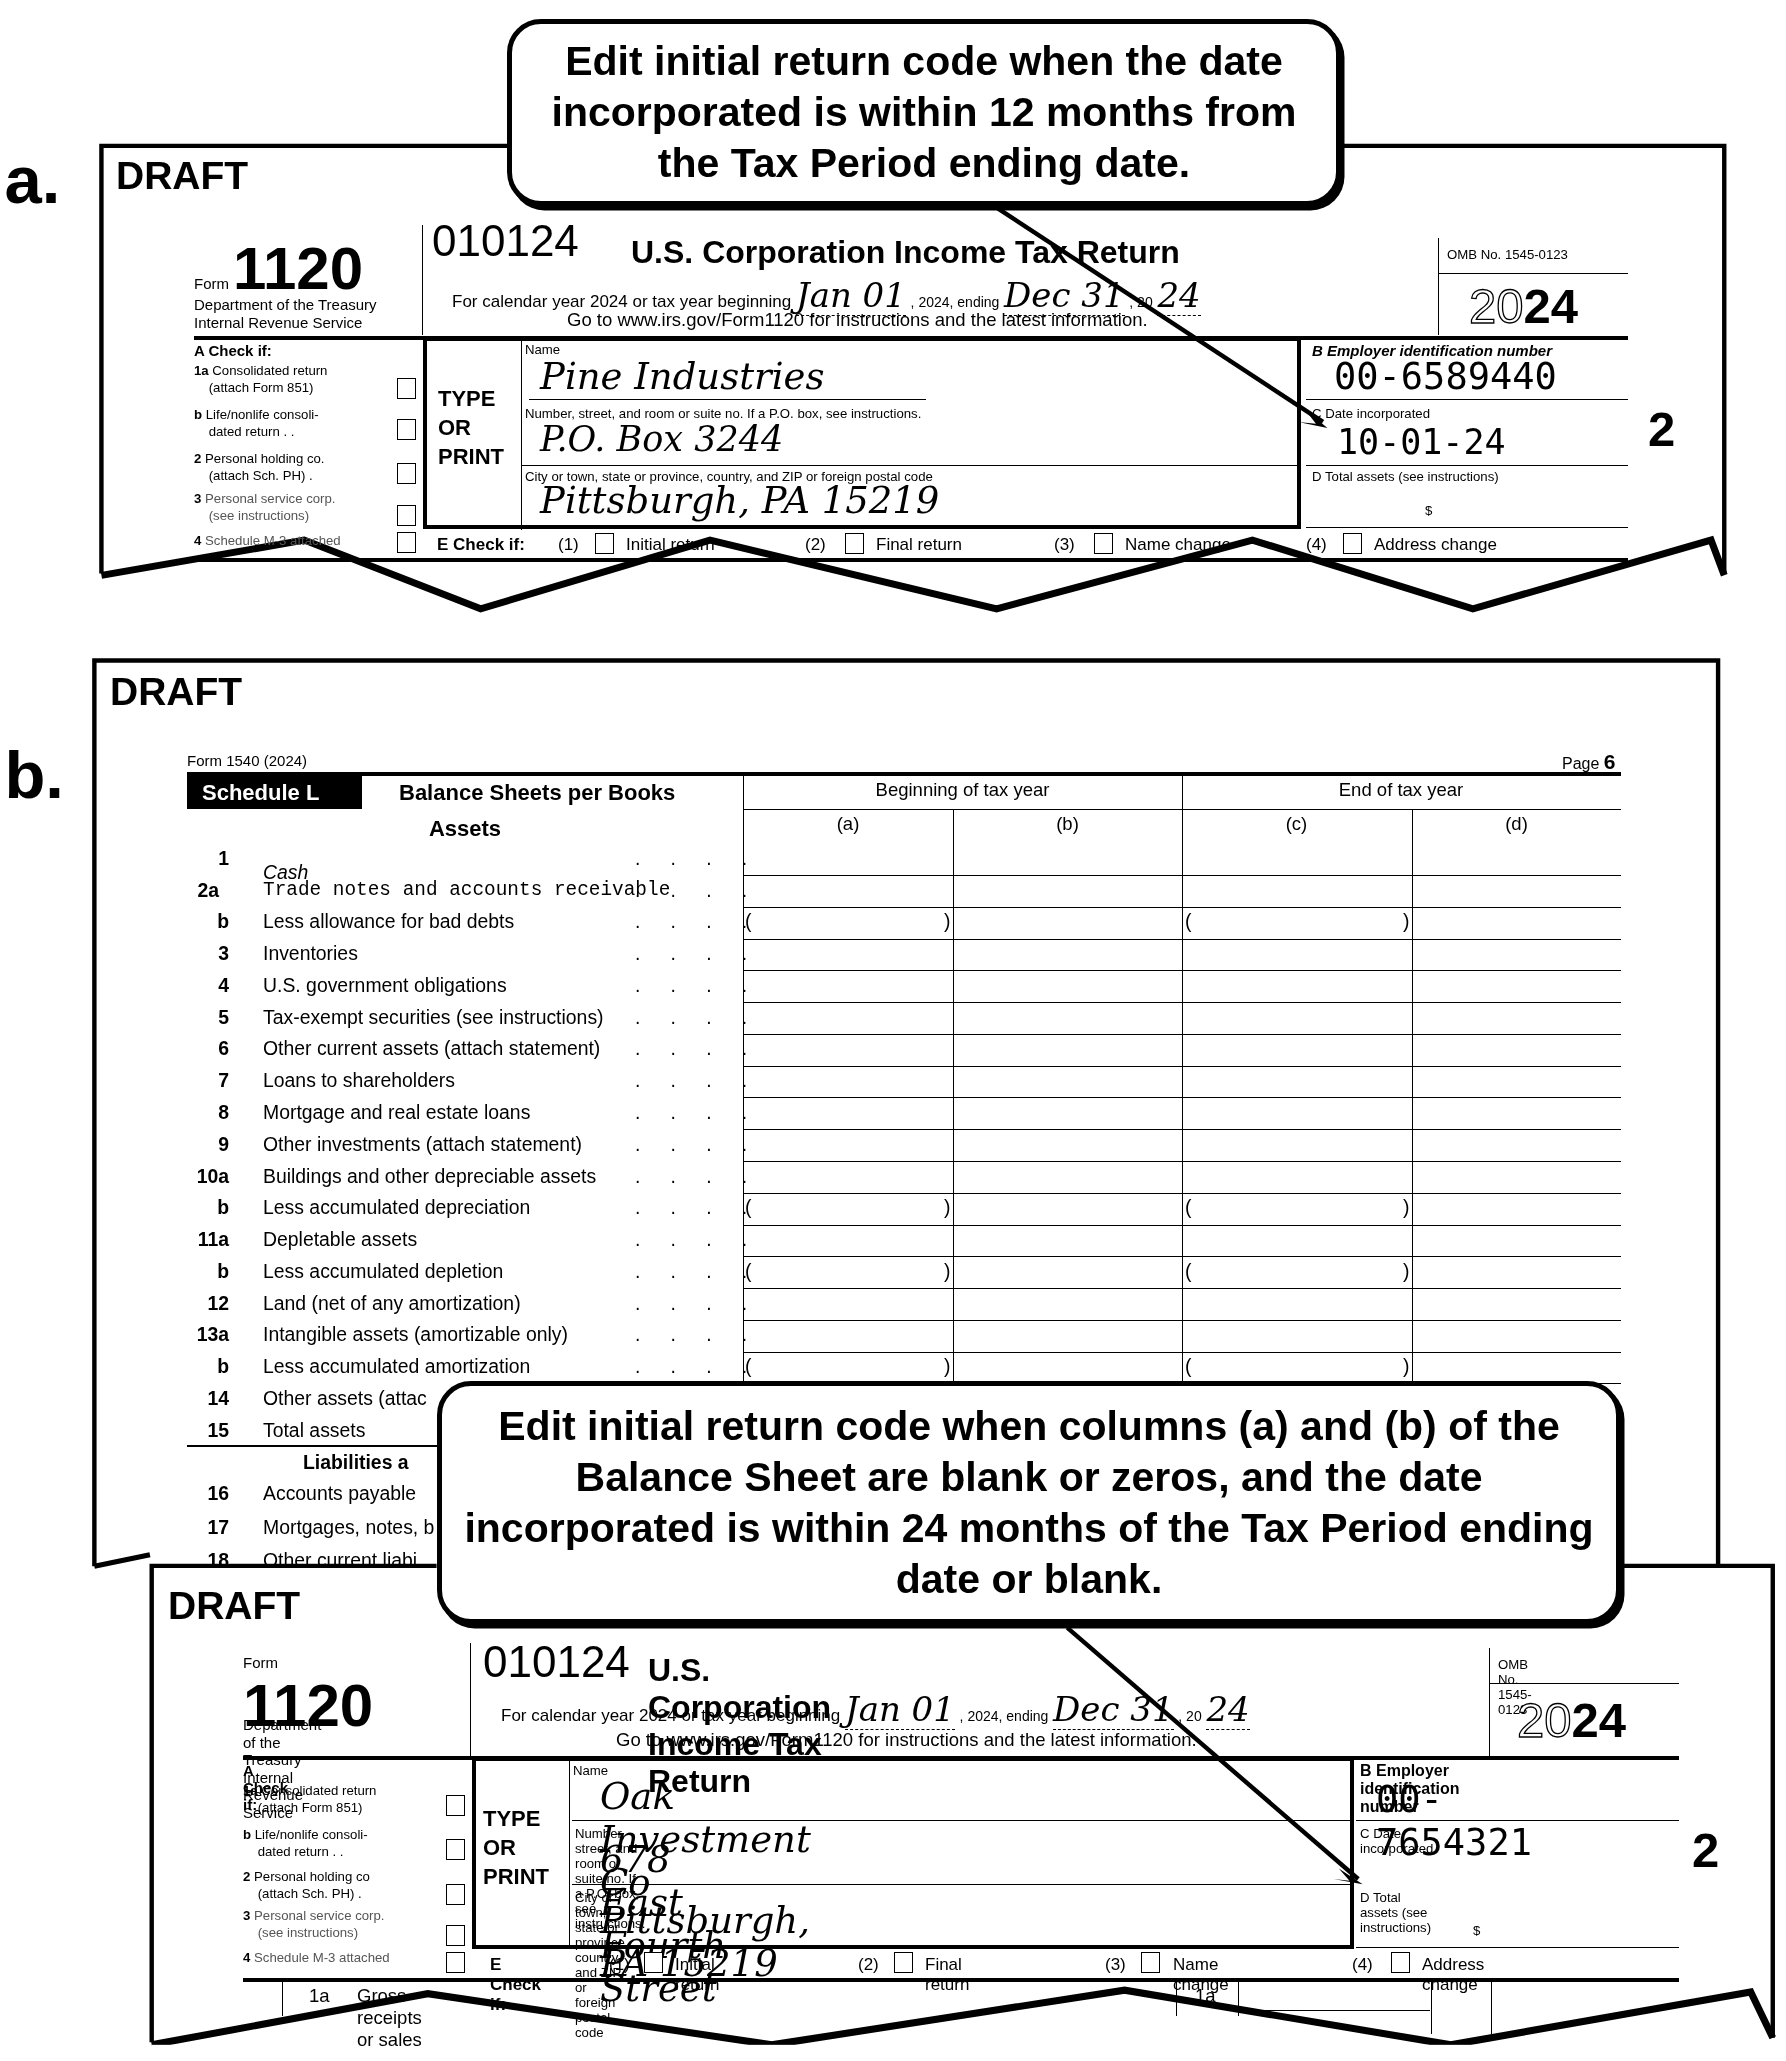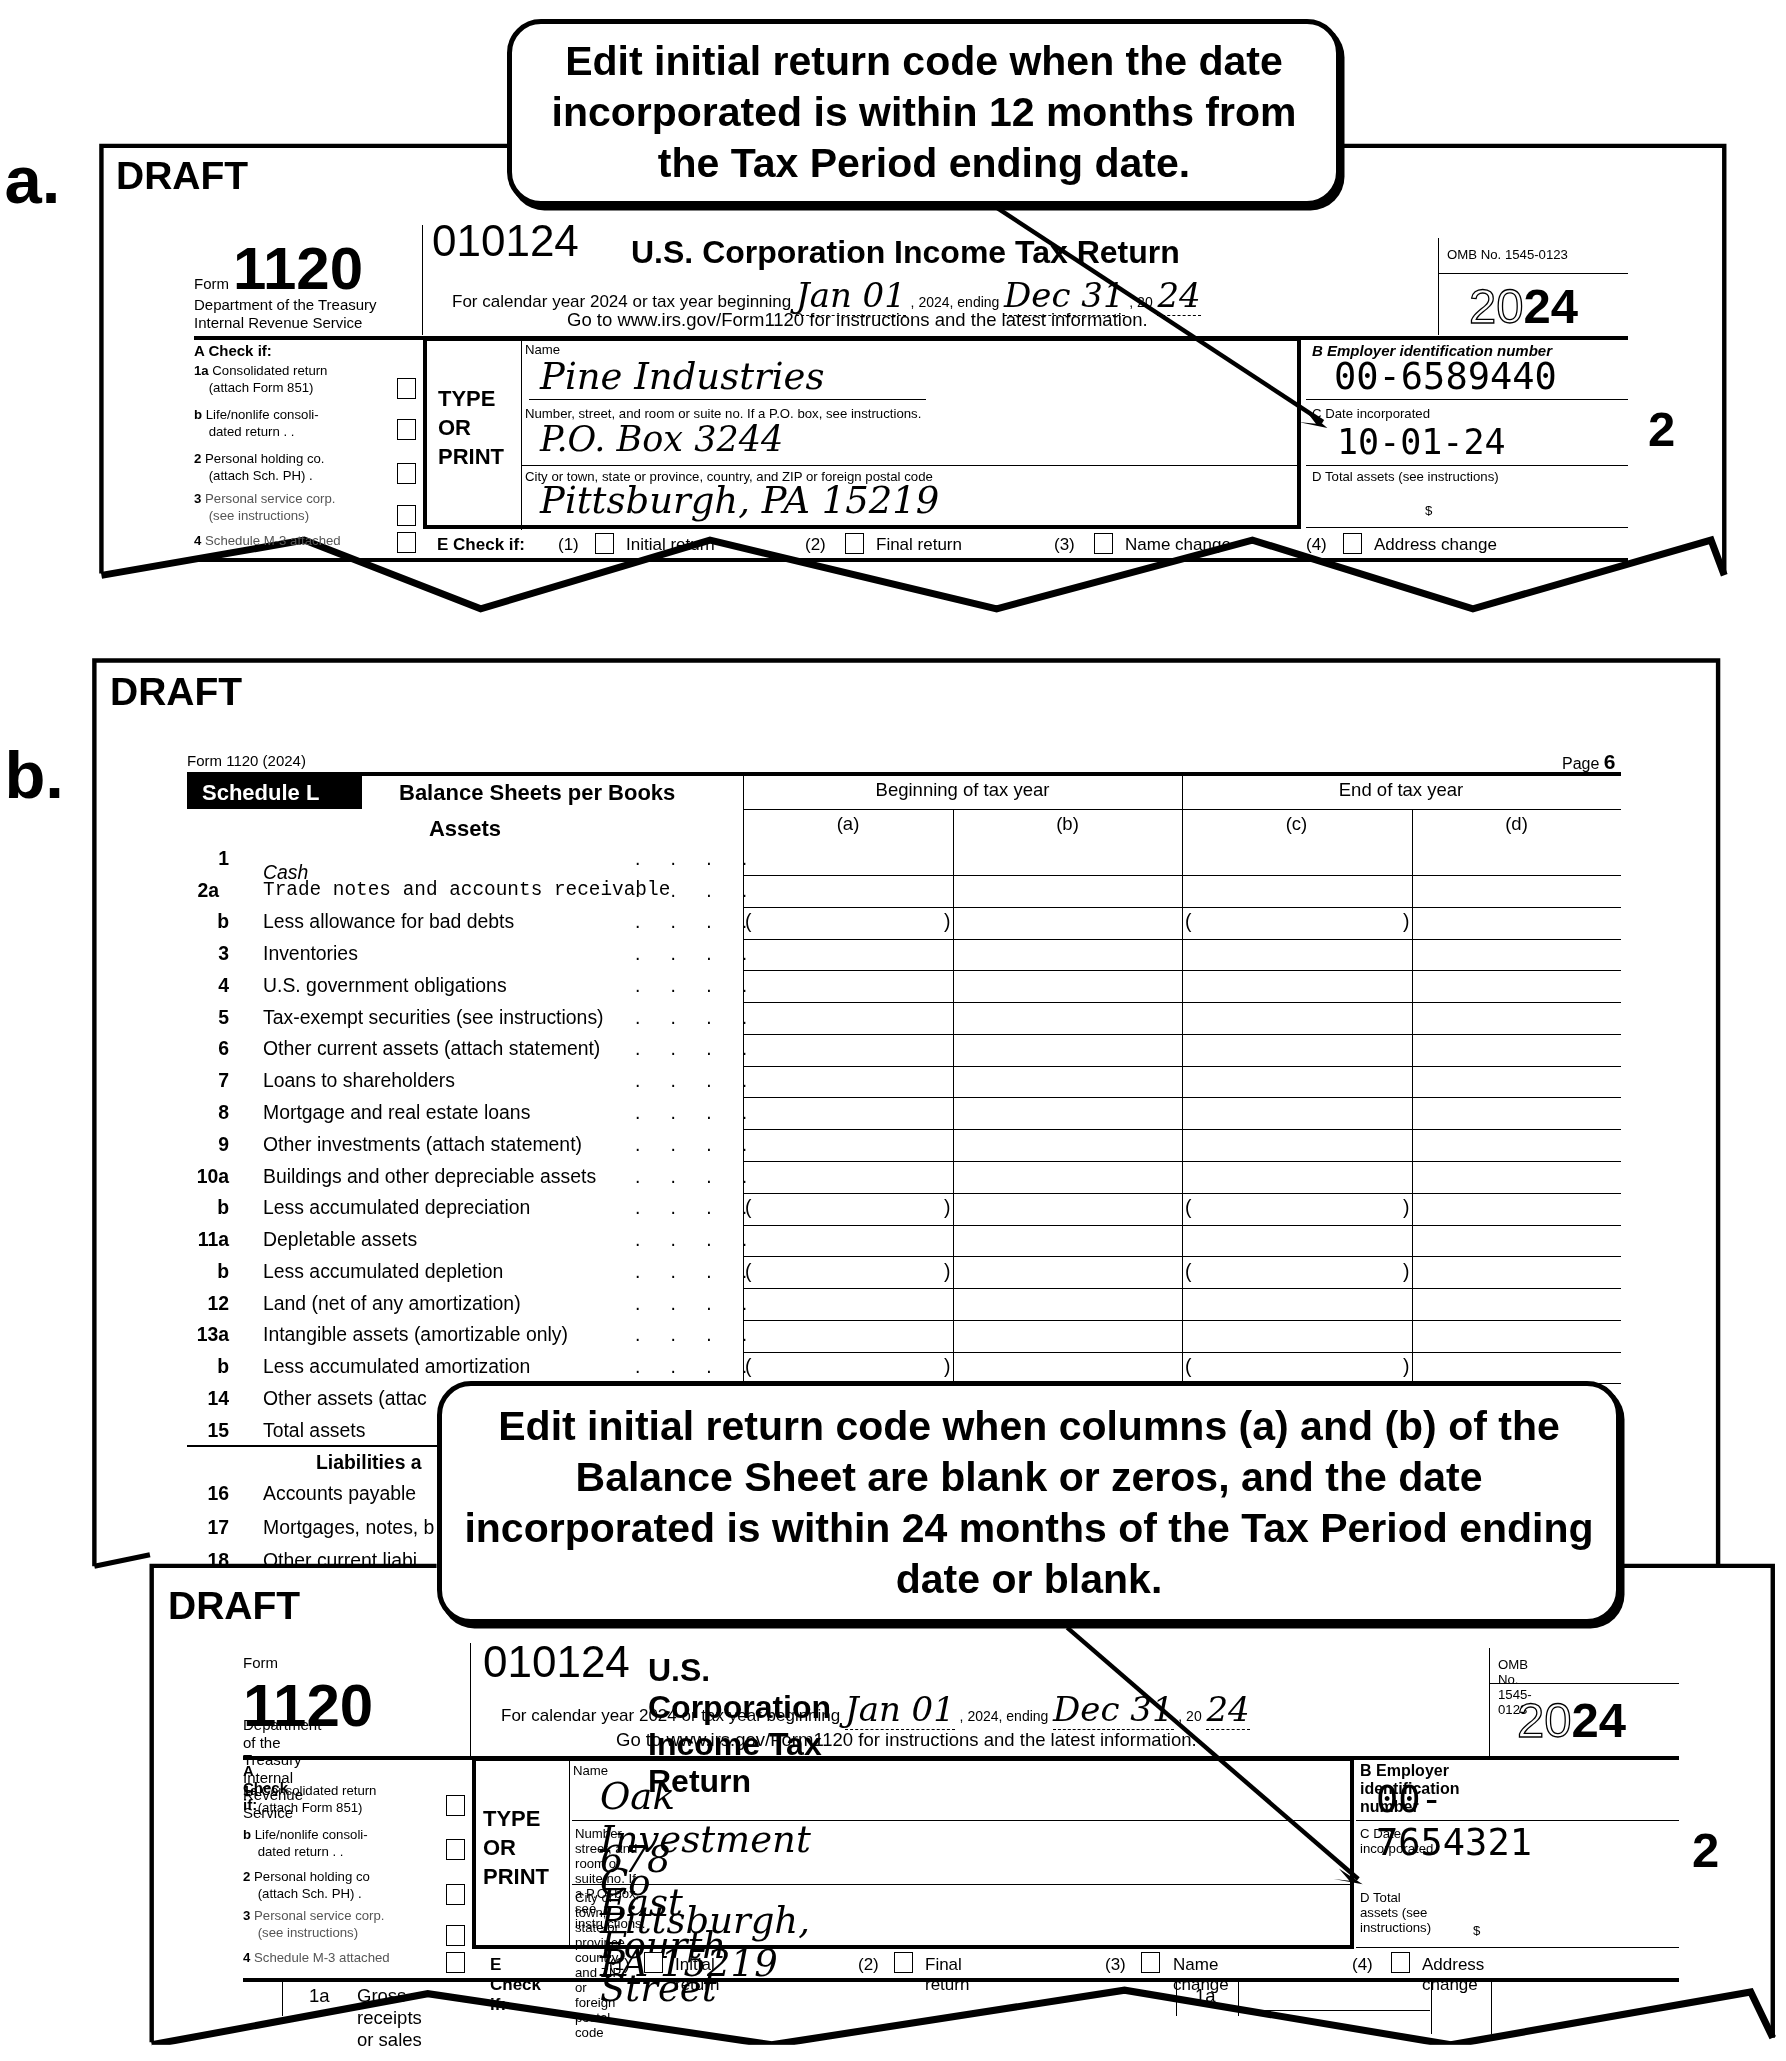--- a/index.html
+++ b/index.html
@@ -130,21 +130,21 @@
 
 <div class="abs sec-label" style="left:4.4px;top:741px;">b.</div>
 
 <svg class="abs" style="left:0;top:618px;" width="1786" height="1444" viewBox="0 0 2025 1637">
   <polyline points="107,1075 107,48 1948,48 1948,1075" fill="none" stroke="#000" stroke-width="5"></polyline>
   <polyline points="107,1075 170,1062" fill="none" stroke="#000" stroke-width="6"></polyline>
 </svg>
 
 <div class="draft" style="left:110px;top:670px;">DRAFT</div>
 
-<div class="abs small" style="left:187px;top:752px;">Form 1120 (2024)</div>
+<div class="abs small" style="left:187px;top:752px;">Form 1540 (2024)</div>
 <div class="abs" style="left:1562px;top:750px;font-size:16px;">
   <span>Page</span>
   <b style="font-size:21px;">6</b>
 </div>
 <div class="hthick" style="left:187px;top:772px;width:1434px;"></div>
 <div class="abs" style="left:187px;top:776px;width:175px;height:33px;background:#000;color:#fff;font-weight:bold;font-size:22px;line-height:33px;padding-left:15px;box-sizing:border-box;">Schedule L</div>
 <div class="abs" style="left:399px;top:780px;font-weight:bold;font-size:22px;">Balance Sheets per Books</div>
 <div class="abs" style="left:743px;top:779px;width:439px;text-align:center;font-size:18.5px;">Beginning of tax year</div>
 <div class="abs" style="left:1182px;top:779px;width:438px;text-align:center;font-size:18.5px;">End of tax year</div>
 <div class="hline" style="left:743px;top:809px;width:878px;"></div>
@@ -312,21 +312,21 @@
     <div class="paren" style="left: 944px; top: 1355px;">)</div>
     <div class="paren" style="left: 1185px; top: 1355px;">(</div>
     <div class="paren" style="left: 1403px; top: 1355px;">)</div>
     <div class="row-num" style="left: 185px; top: 1387px;">14</div>
     <div class="row-label" style="left: 263px; top: 1387px;">Other assets (attac</div>
     <div class="row-num" style="left: 185px; top: 1419px;">15</div>
     <div class="row-label" style="left: 263px; top: 1419px;">Total assets</div>
   </div>
 
 <div class="hline" style="left:187px;top:1445px;width:265px;border-top-width:2.6px;"></div>
-<div class="abs" style="left:316px;top:1451px;font-weight:bold;font-size:19.4px;">Liabilities a</div>
+<div class="abs" style="left:303px;top:1451px;font-weight:bold;font-size:19.4px;">Liabilities a</div>
 <div id="liab-rows">
     <div class="row-num" style="left: 185px; top: 1482px;">16</div>
     <div class="row-label" style="left: 263px; top: 1482px;">Accounts payable</div>
     <div class="row-num" style="left: 185px; top: 1516px;">17</div>
     <div class="row-label" style="left: 263px; top: 1516px;">Mortgages, notes, b</div>
     <div class="row-num" style="left: 185px; top: 1549px;">18</div>
     <div class="row-label" style="left: 263px; top: 1549px;">Other current liabi</div>
   </div>
 
 <div class="callout" style="left:437px;top:1381px;width:1184px;height:243px;">Edit initial return code when columns (a) and (b) of the Balance Sheet are blank or zeros, and the date incorporated is within 24 months of the Tax Period ending date or blank.</div>

